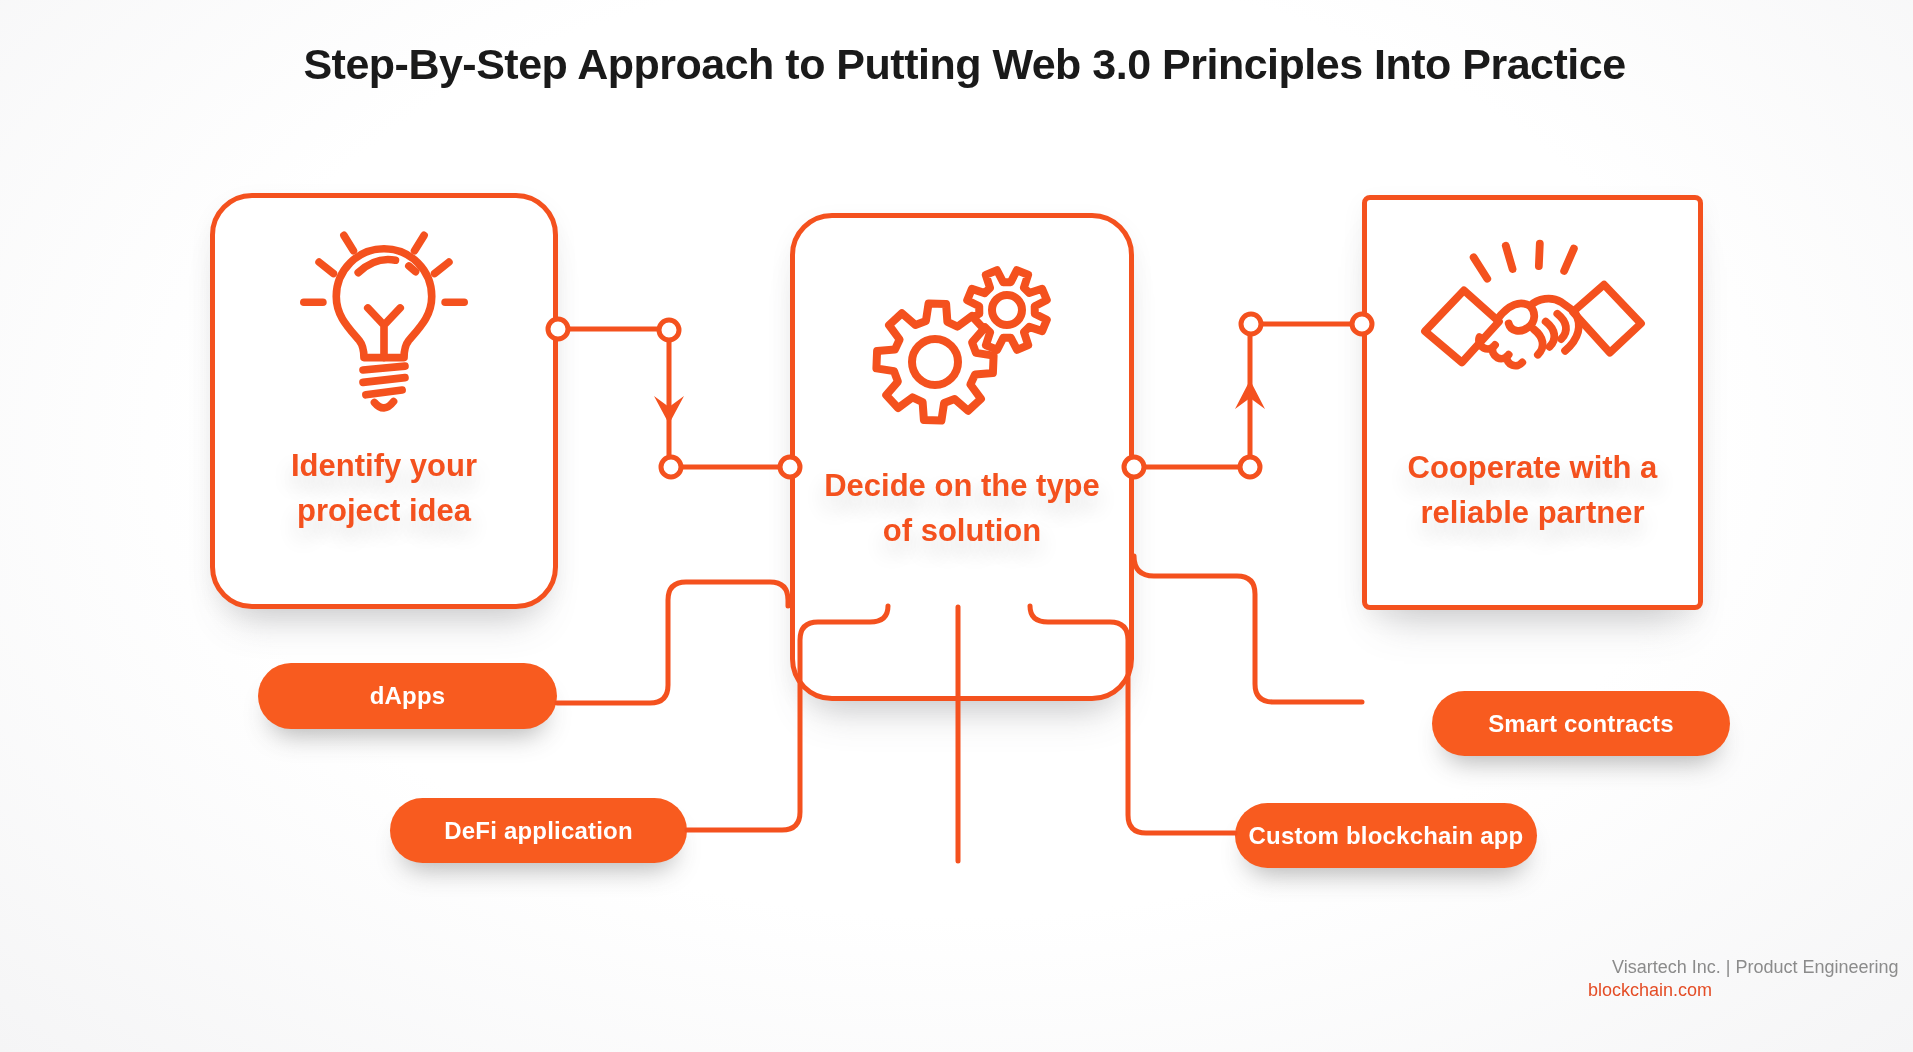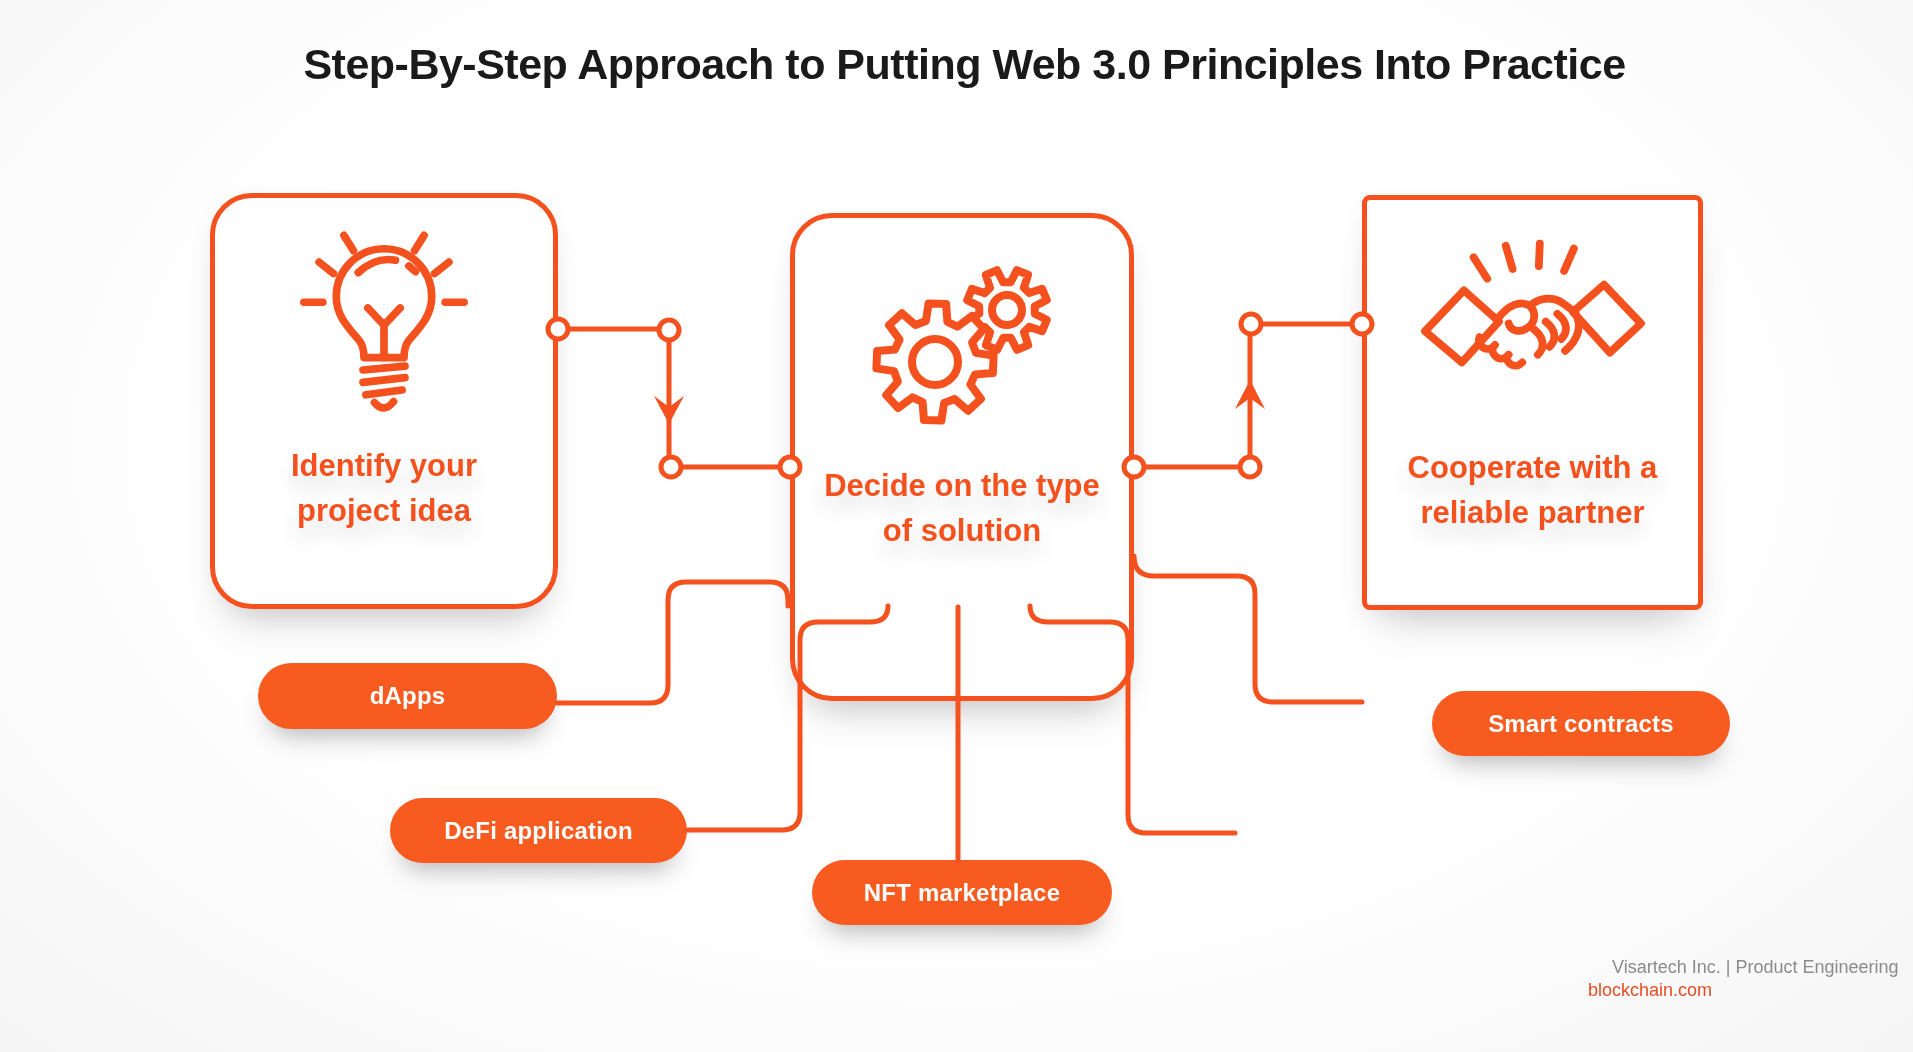--- a/index.html
+++ b/index.html
@@ -125,22 +125,22 @@
         <path d="M 126 98 C 136 106 138 116 130 124"></path>
         <path d="M 70 106 A 9 9 0 0 0 86 114 M 84 116 A 9 9 0 0 0 100 124 M 98 126 A 9 9 0 0 0 114 132"></path>
         <path d="M 168 80 C 176 94 172 108 158 120"></path>
       </g>
     </svg>
     <div class="card-label"><span>Cooperate with a reliable partner</span></div>
   </div>
 
   <div class="pill pill-dapps">dApps</div>
   <div class="pill pill-defi">DeFi application</div>
-  <div class="pill pill-nft">NFT marketplace</div>
   <div class="pill pill-smart">Smart contracts</div>
+  <div class="pill pill-custom">Custom blockchain app</div>
 
   <svg class="overlay" viewBox="0 0 1913 1052">
     <g>
       <path class="conn" d="M 558 329 L 669 329"></path>
       <path class="conn" d="M 669 330 L 669 457 Q 669 467 679 467"></path>
       <path class="conn" d="M 670 467 L 790 467"></path>
       <polygon class="arrow" points="669,424 654,396 669,407 684,396"></polygon>
       <circle class="node" cx="558" cy="329" r="10"></circle>
       <circle class="node" cx="669" cy="330" r="10"></circle>
       <circle class="node" cx="671" cy="467" r="10"></circle>

